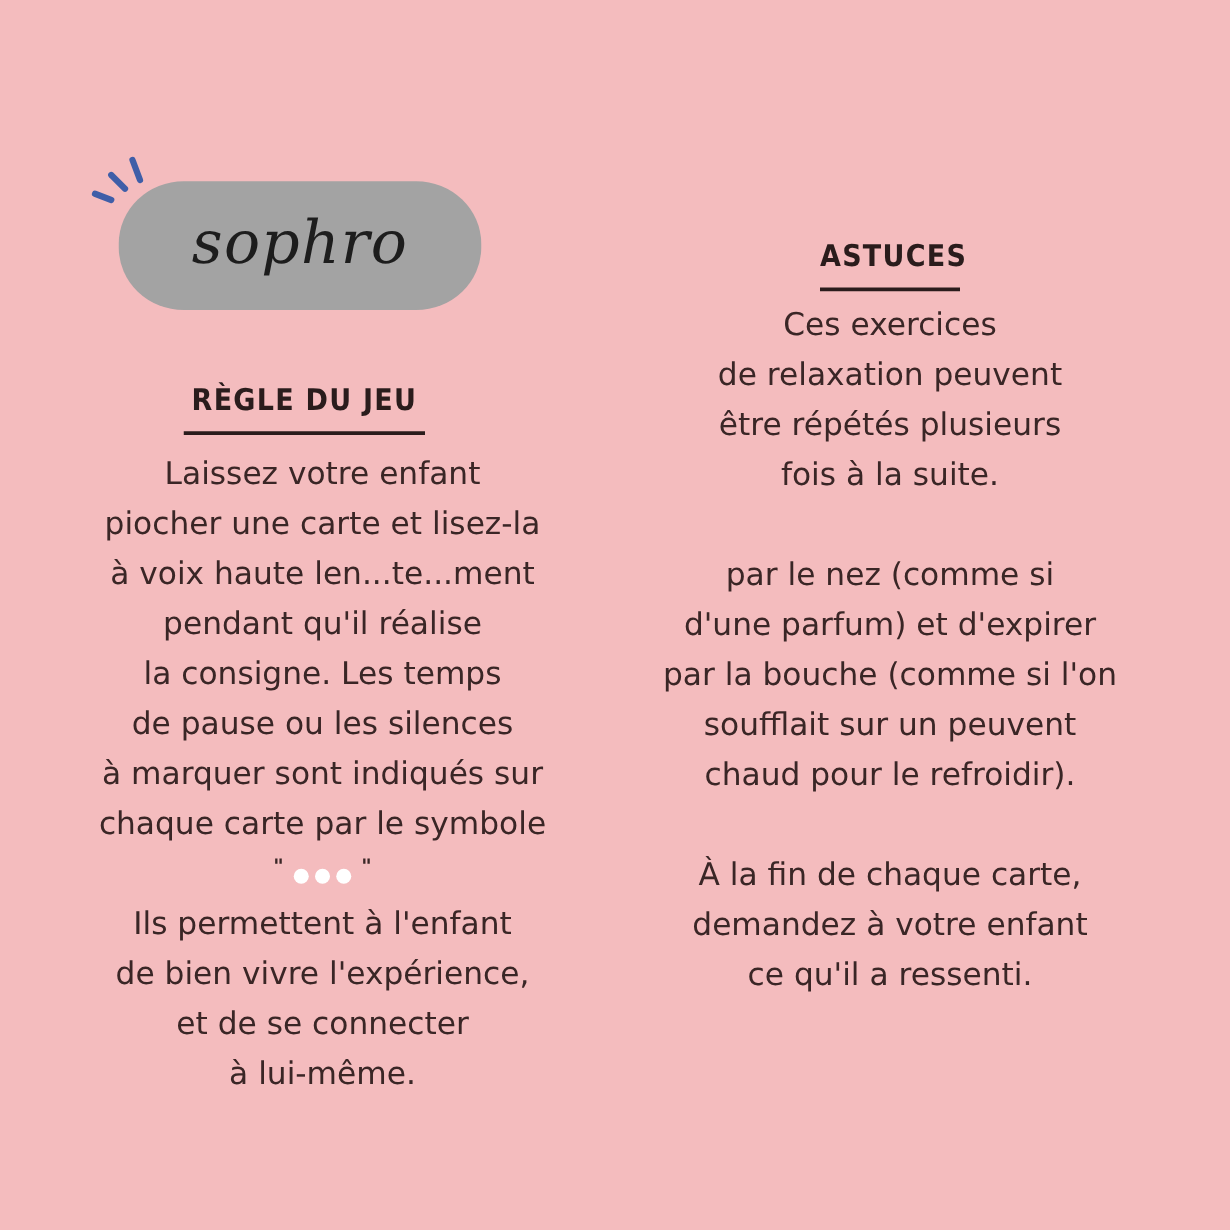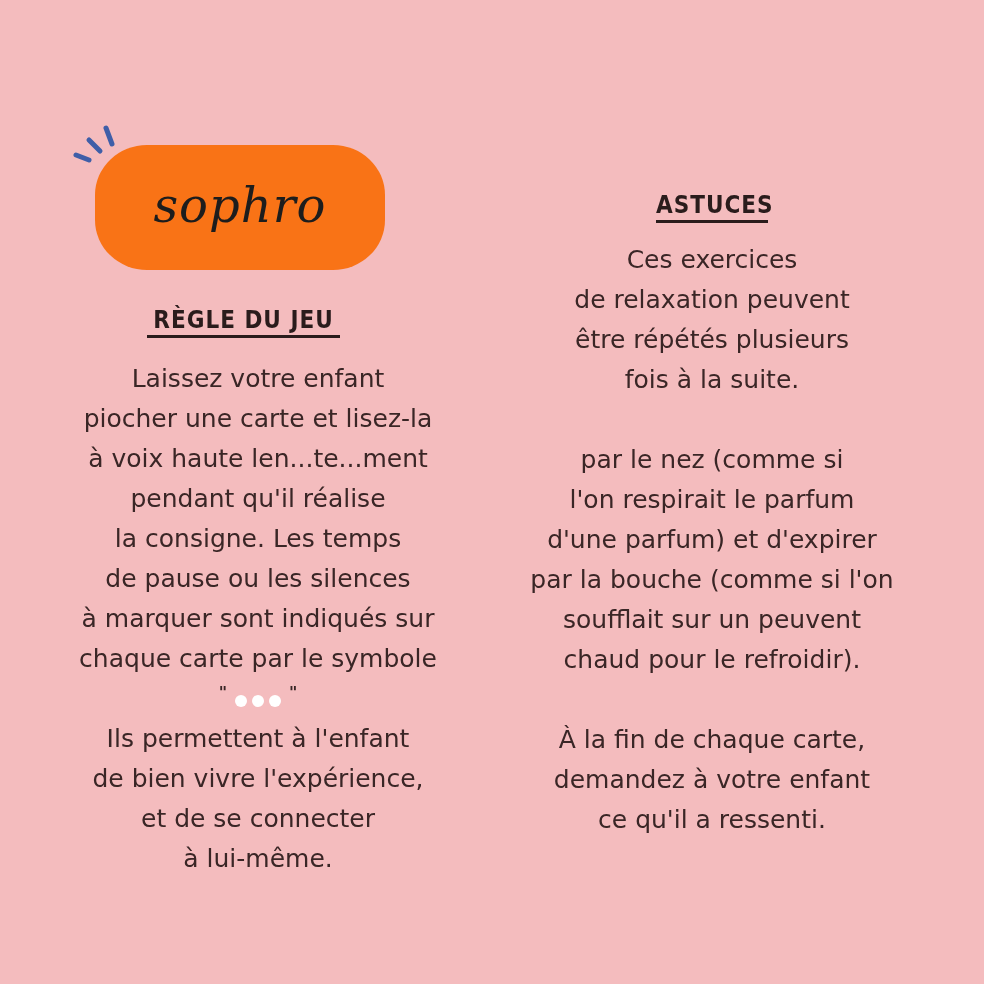--- a/index.html
+++ b/index.html
@@ -20,22 +20,22 @@
       left: 70px;
       top: 120px;
       width: 340px;
       height: 140px;
     }
     .pill {
       position: absolute;
       left: 25px;
       top: 25px;
       width: 290px;
-      height: 125px;
-      background: #f97316;
+      height: 103px;
+      background: #a3a3a3;
       border-radius: 52px / 50px;
       display: flex;
       align-items: center;
       justify-content: center;
     }
     .pill-text {
       font-family: "DejaVu Serif", serif;
       font-style: italic;
       font-size: 48px;
       color: #1d1d1d;
@@ -51,21 +51,21 @@
     }
     .heading {
       position: absolute;
       font-family: "DejaVu Sans Condensed", "DejaVu Sans", sans-serif;
       font-weight: bold;
       font-size: 24px;
       color: #2a1c1c;
       letter-spacing: 1px;
       text-align: center;
       border-bottom: 3px solid #2a1c1c;
-      padding-bottom: 1px;
+      padding-bottom: 11px;
       line-height: 28px;
     }
     .h-regle {
       left: 147px;
       top: 306px;
       width: 193px;
     }
     .h-astuces {
       left: 656px;
       top: 191px;
@@ -172,21 +172,20 @@
 <div class="col col-right">
   <div>
     <span class="line">Ces exercices</span>
     <span class="line">de relaxation peuvent</span>
     <span class="line">être répétés plusieurs</span>
     <span class="line">fois à la suite.</span>
   </div>
   <span class="spacer"></span>
   <div>
     <span class="line">par le nez (comme si</span>
-    <span class="line">l'on respirait le parfum</span>
     <span class="line">d'une parfum) et d'expirer</span>
     <span class="line">par la bouche (comme si l'on</span>
     <span class="line">soufflait sur un peuvent</span>
     <span class="line">chaud pour le refroidir).</span>
   </div>
   <span class="spacer"></span>
   <div>
     <span class="line">À la fin de chaque carte,</span>
     <span class="line">demandez à votre enfant</span>
     <span class="line">ce qu'il a ressenti.</span>

